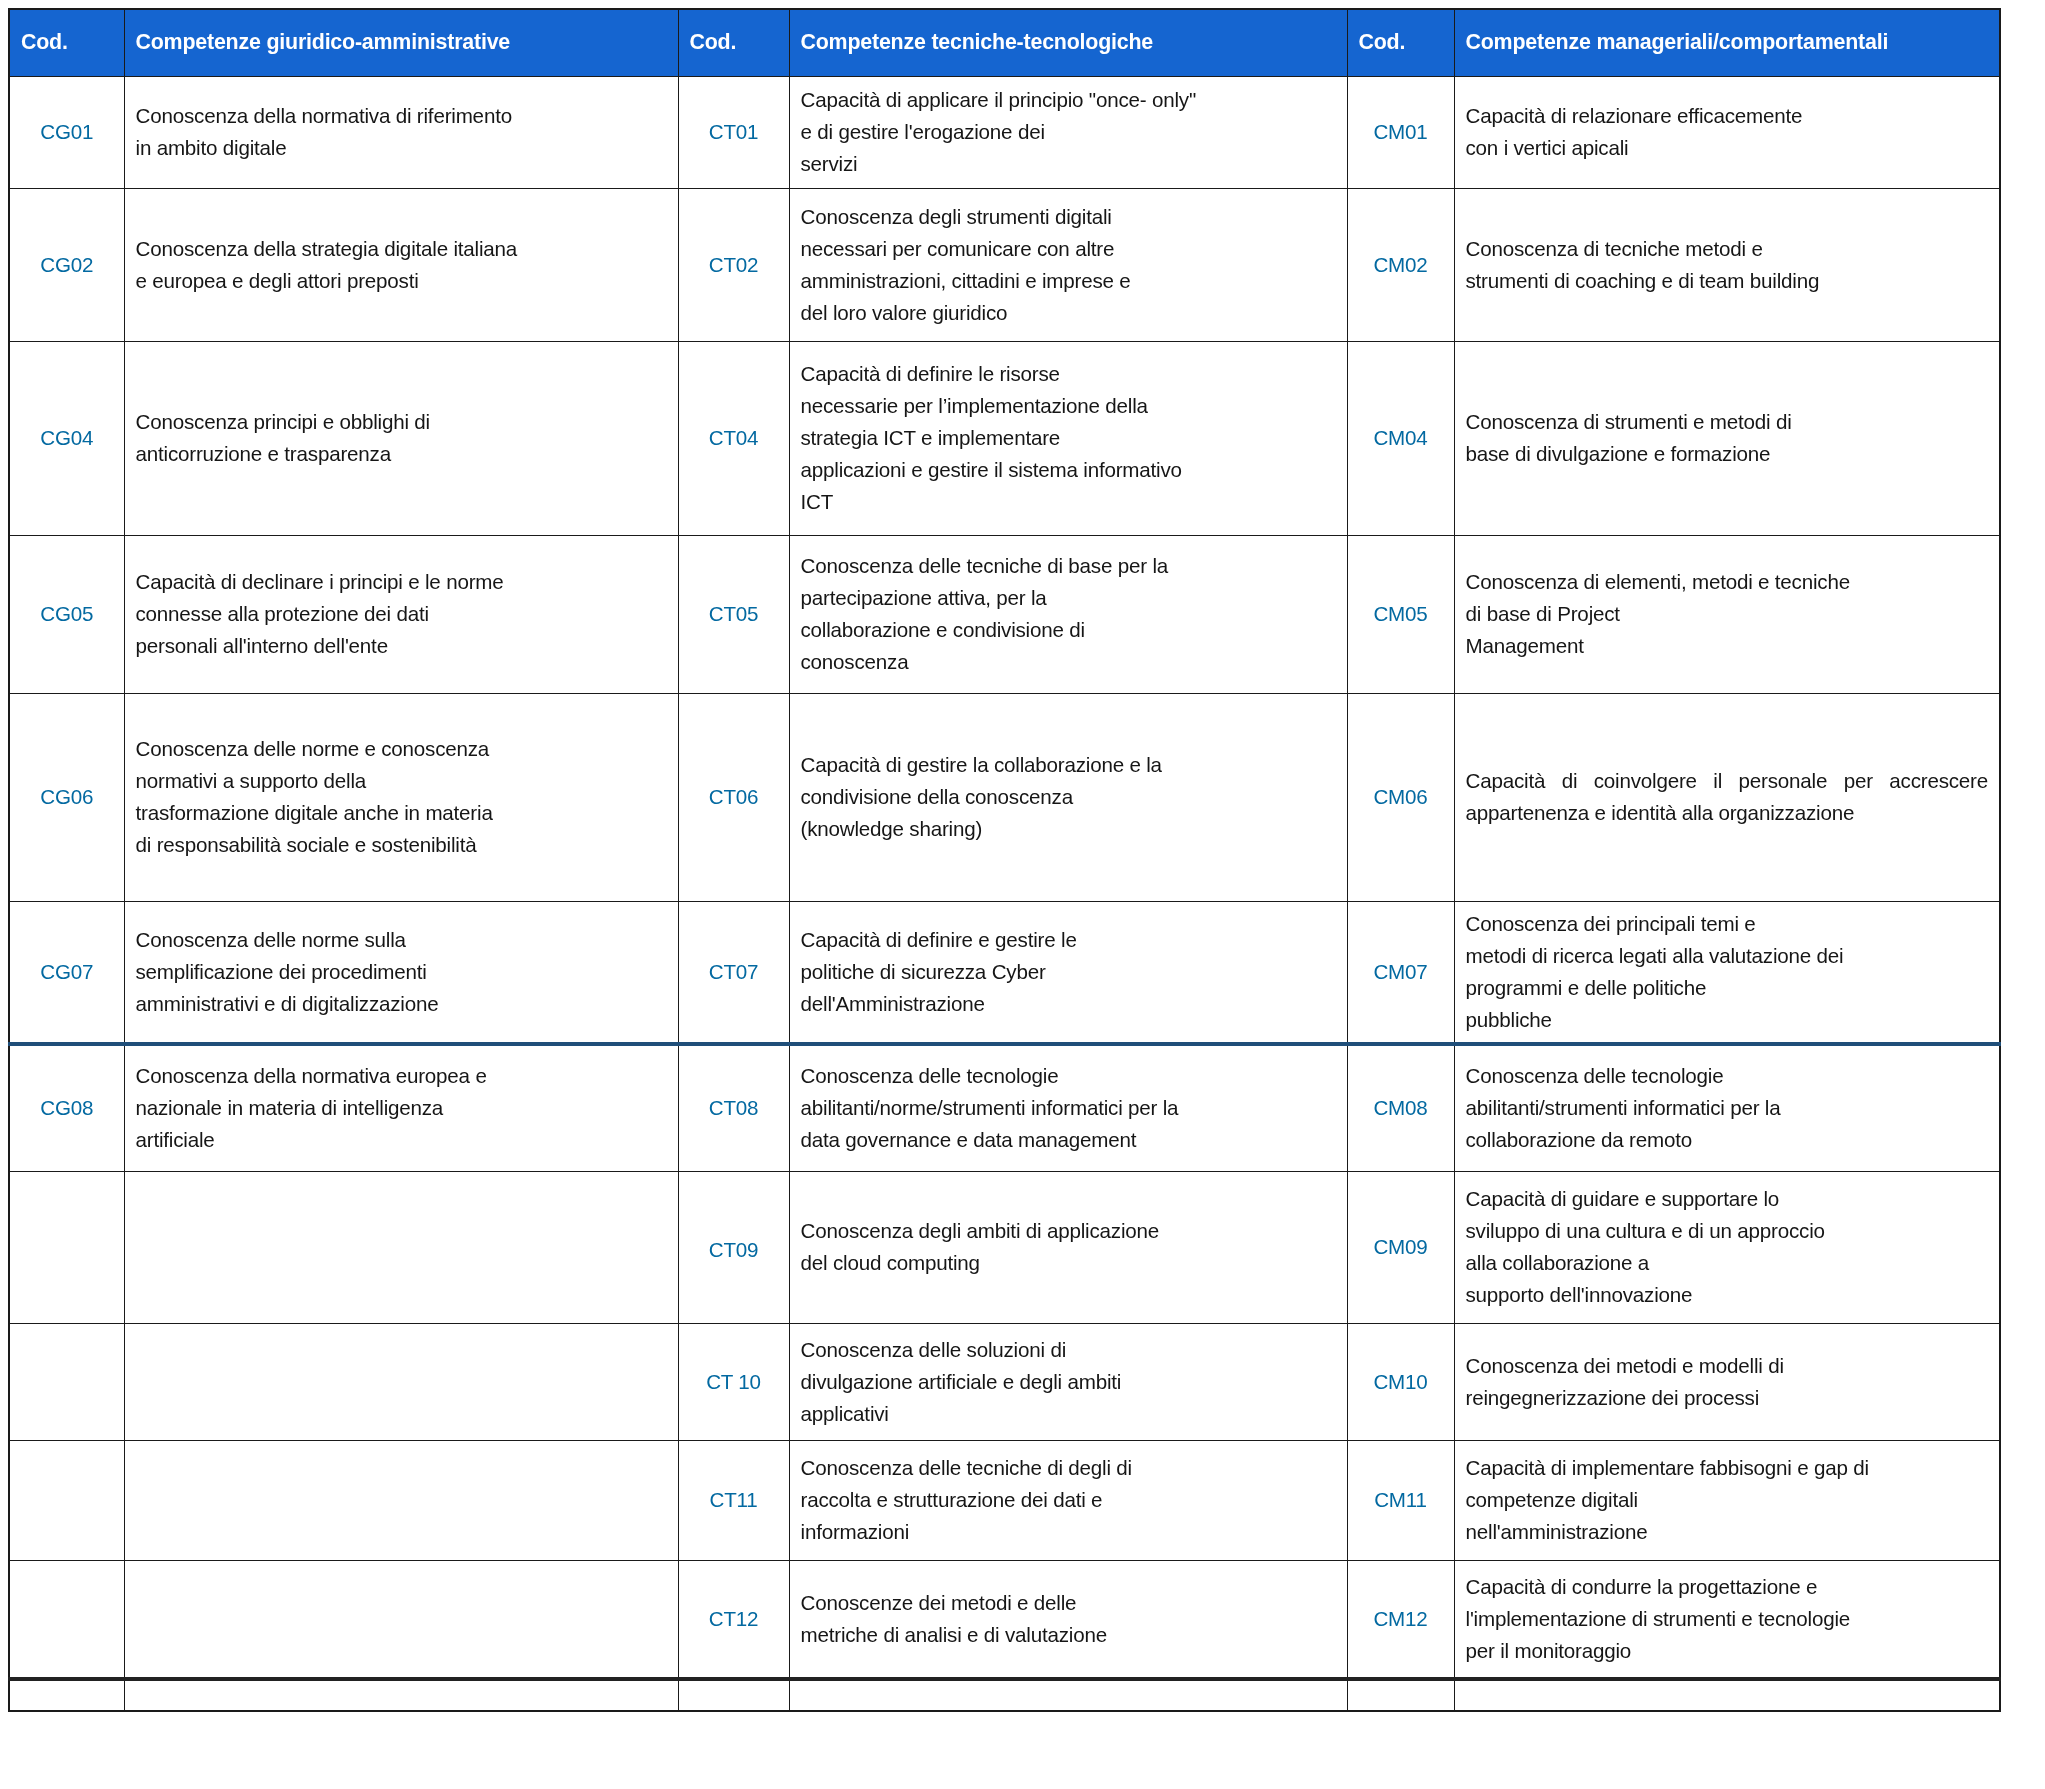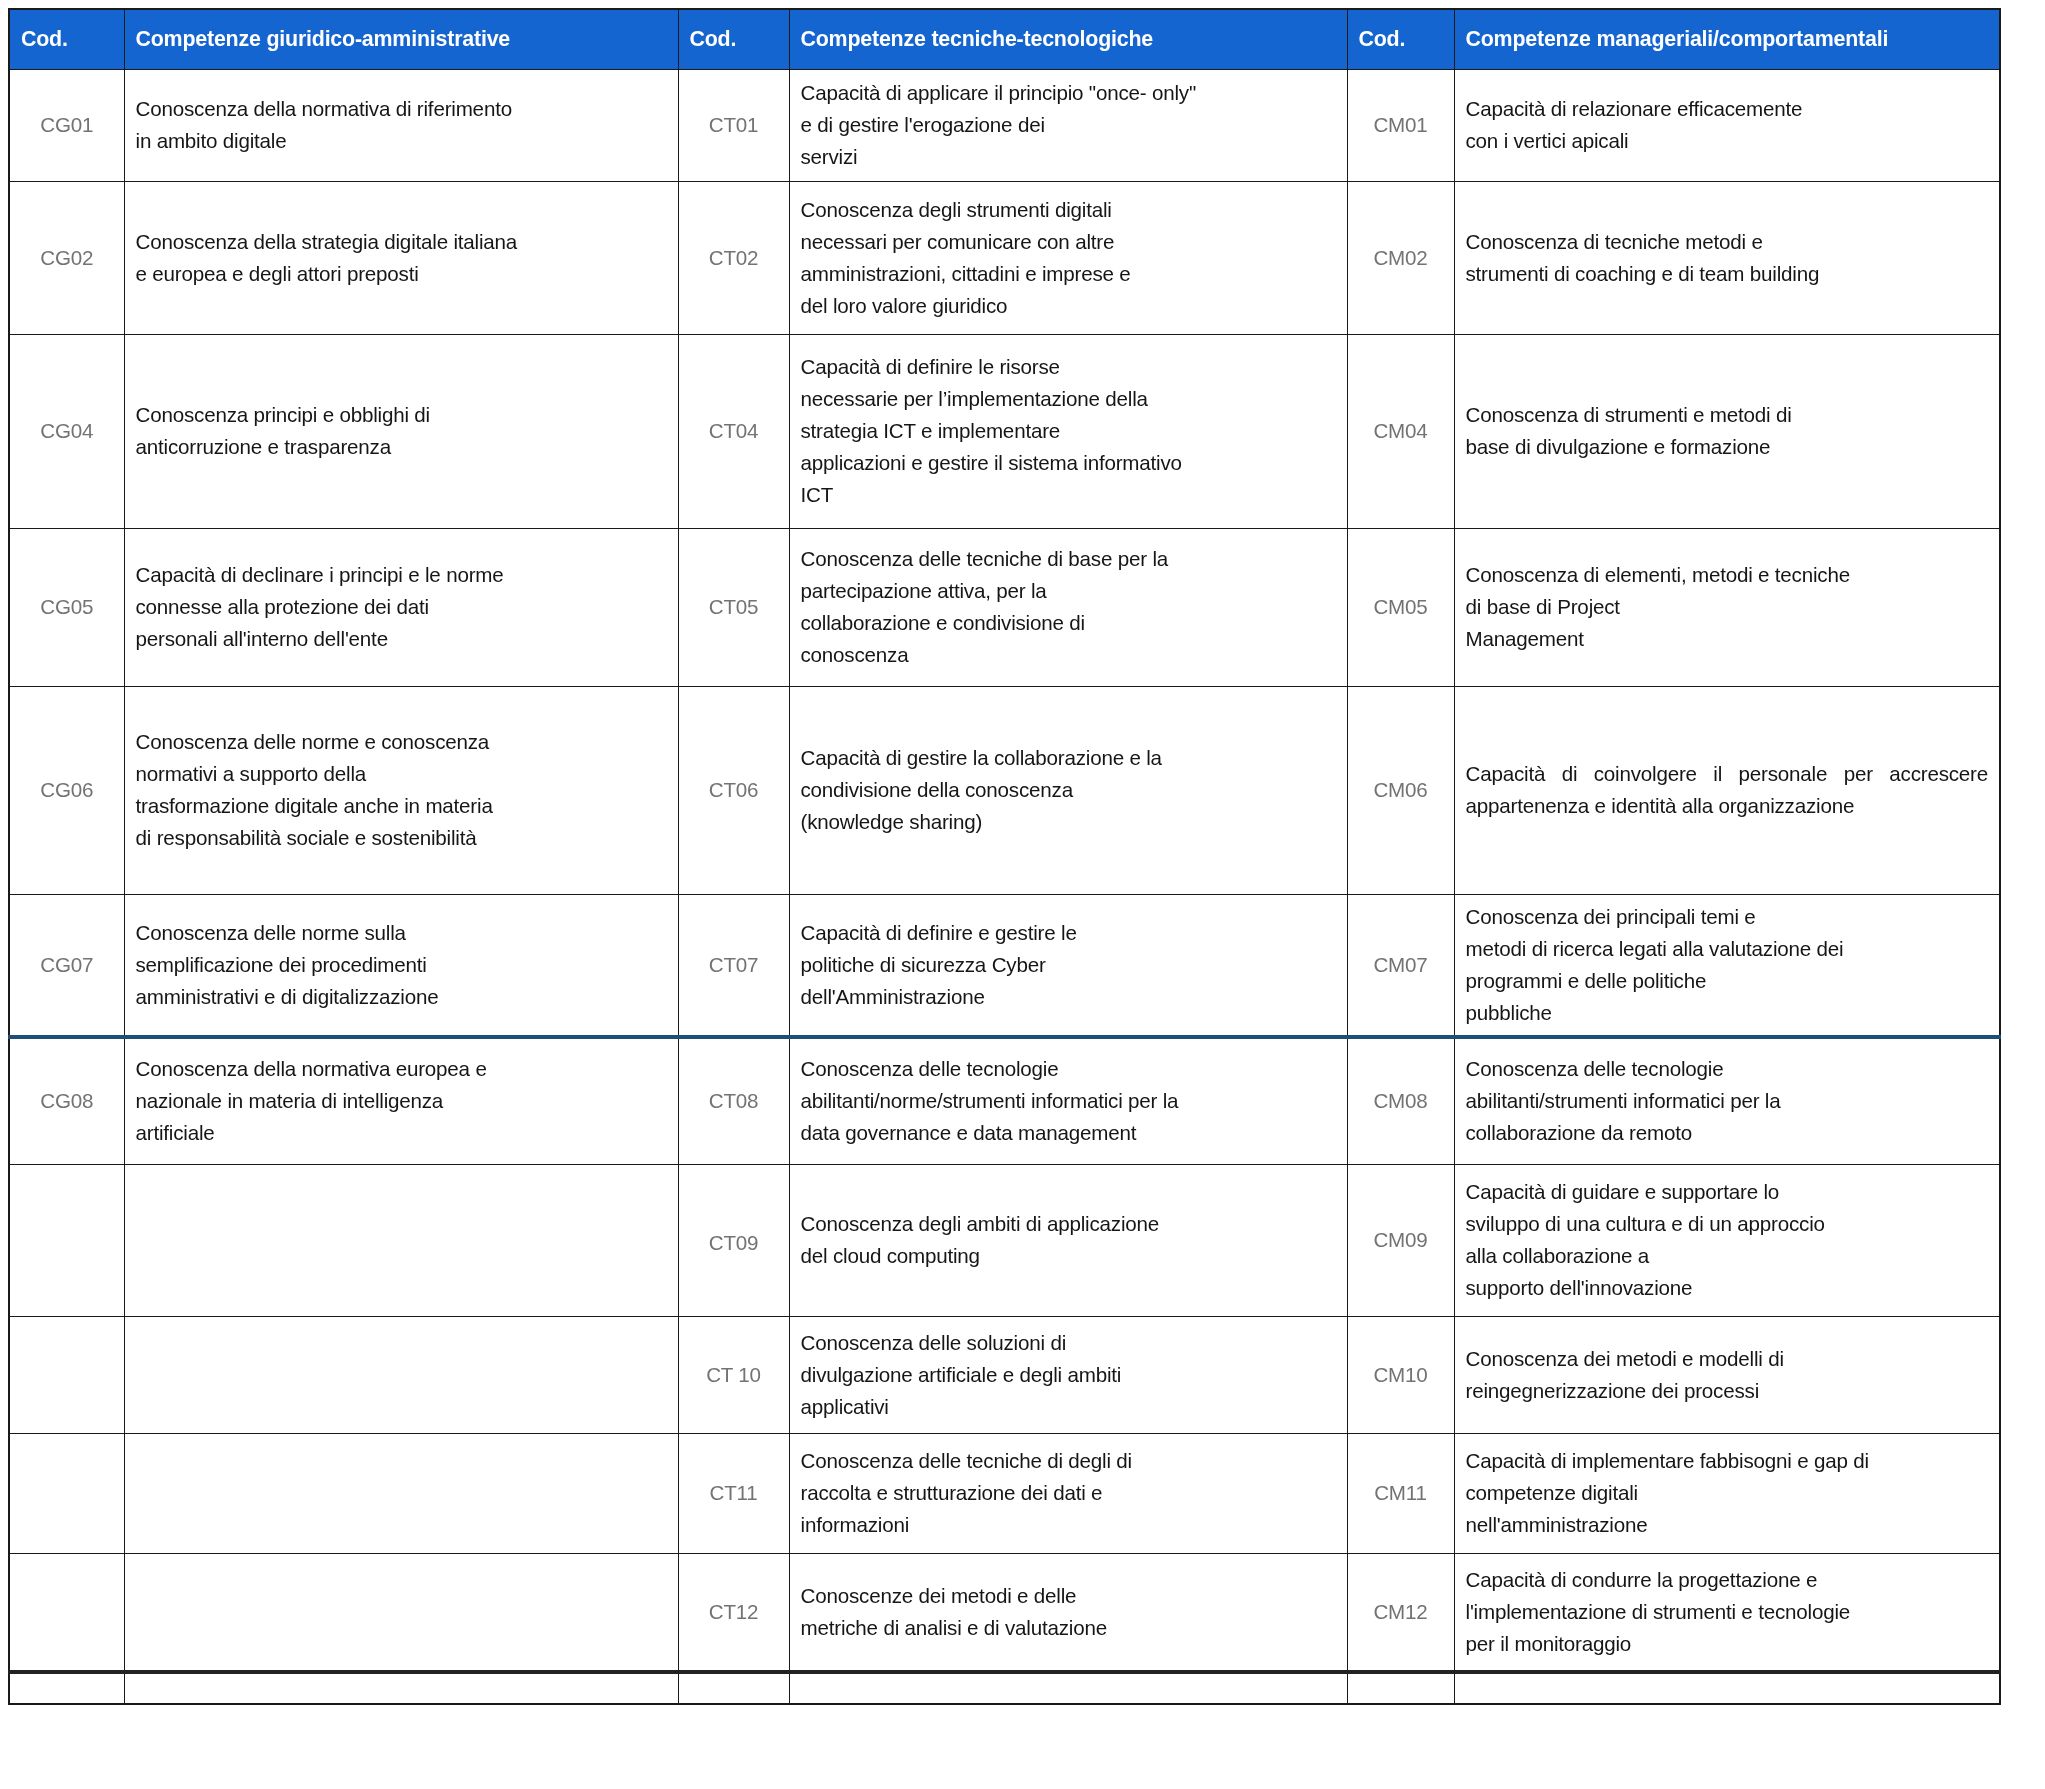--- a/index.html
+++ b/index.html
@@ -36,21 +36,21 @@
     color: #ffffff;
     font-size: 21.4px;
     font-weight: bold;
     text-align: left;
     padding: 0 11px;
     letter-spacing: -0.2px;
   }
   td.code {
     text-align: center;
     font-size: 20.6px;
-    color: #737373;
+    color: #0369a1;
     letter-spacing: -0.2px;
   }
   td.text {
     font-size: 20.6px;
     line-height: 32px;
     color: #161616;
     padding: 6.3px 11px;
     text-align: left;
     white-space: pre-line;
     letter-spacing: -0.2px;
@@ -78,21 +78,21 @@
     <colgroup>
       <col style="width:115px">
       <col style="width:554px">
       <col style="width:111px">
       <col style="width:558px">
       <col style="width:107px">
       <col style="width:546px">
     </colgroup>
 
     <tbody>
-        <tr style="height:60px">
+        <tr style="height:67px">
       <th class="hdr">Cod.</th>
       <th class="hdr">Competenze giuridico-amministrative</th>
       <th class="hdr">Cod.</th>
       <th class="hdr">Competenze tecniche-tecnologiche</th>
       <th class="hdr">Cod.</th>
       <th class="hdr">Competenze manageriali/comportamentali</th>
     </tr>
 
     <tr style="height:112px">
       <td class="code">CG01</td>

